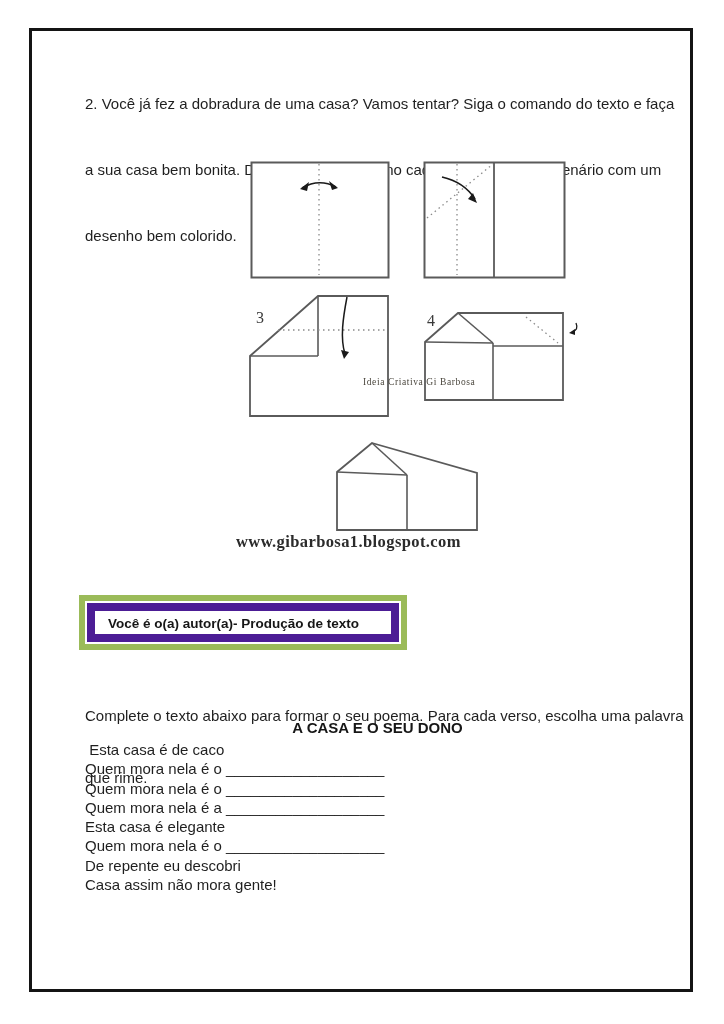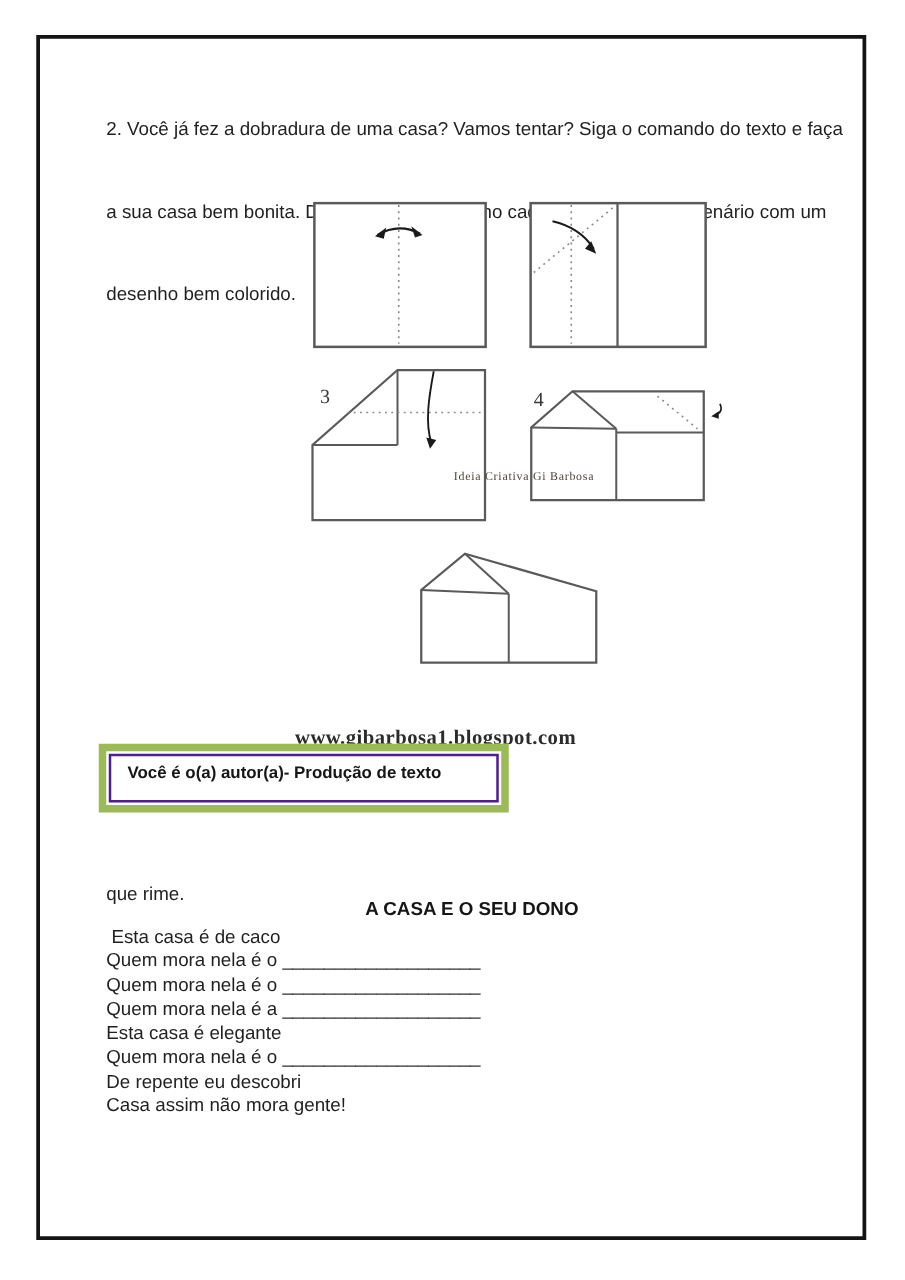--- a/index.html
+++ b/index.html
@@ -15,29 +15,29 @@
   .body-text{font-size:15px;line-height:22px;white-space:pre;}
   .intro{left:85px;top:49px;}
   .prod{left:85px;top:665px;line-height:20.5px;}
   .step-label{font-family:"Liberation Serif", serif;font-size:16px;color:#3a3a3a;}
   .watermark{
     left:363px;top:377px;font-family:"Liberation Serif", serif;
     font-size:9.5px;color:#4a463d;letter-spacing:0.6px;white-space:pre;
   }
   .url-text{
     left:236px;top:532px;font-family:"Liberation Serif", serif;
-    font-weight:bold;font-size:16.5px;letter-spacing:0.4px;color:#2b2b2b;margin-top:48px;
+    font-weight:bold;font-size:16.5px;letter-spacing:0.4px;color:#2b2b2b;
   }
   .section-box{
     left:79px;top:595px;width:316px;height:43px;
     border:6px solid #9bbb59;background:#ffffff;
   }
   .section-box-inner{
     position:absolute;left:2px;top:2px;right:2px;bottom:2px;
-    border:2px solid #4c1d95;
+    border:8px solid #4c1d95;
   }
   .section-box-text{
     position:absolute;left:13px;top:5px;font-weight:bold;font-size:13.5px;
     white-space:nowrap;color:#161616;
   }
   .poem-title{
     left:85px;top:719px;width:585px;text-align:center;
     font-weight:bold;font-size:15px;color:#161616;
   }
   .poem{left:85px;top:740px;font-size:15px;line-height:19.3px;}
@@ -105,20 +105,21 @@
 
 <div class="abs url-text">www.gibarbosa1.blogspot.com</div>
 
 <div class="abs section-box">
   <div class="section-box-inner">
     <div class="section-box-text">Você é o(a) autor(a)- Produção de texto</div>
   </div>
 </div>
 
 <div class="abs body-text prod">
+  <div>Complete o texto abaixo para formar o seu poema. Para cada verso, escolha uma palavra</div>
   <div>que rime.</div>
 </div>
 
 <div class="abs poem-title">A CASA E O SEU DONO</div>
 
 <div class="abs poem">
   <div> Esta casa é de caco</div>
   <div>Quem mora nela é o ___________________</div>
   <div>Quem mora nela é o ___________________</div>
   <div>Quem mora nela é a ___________________</div>

